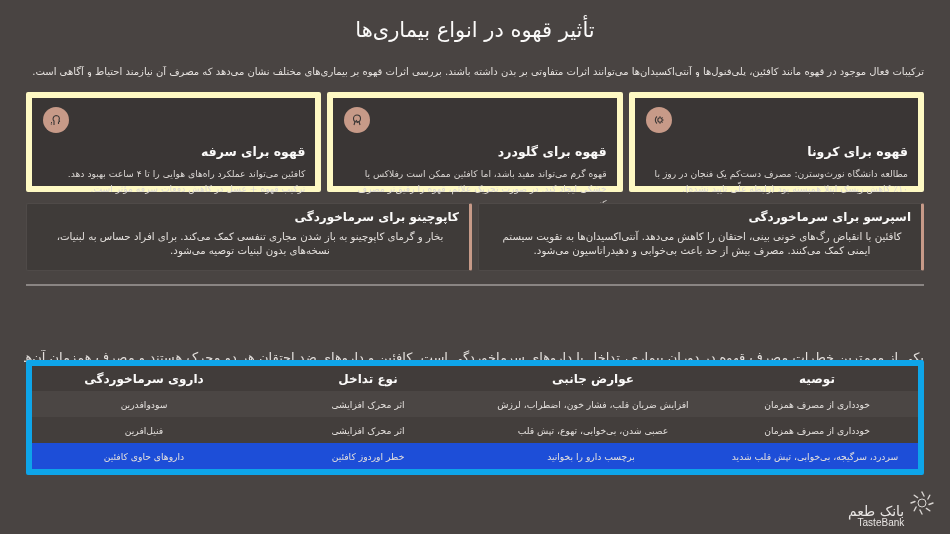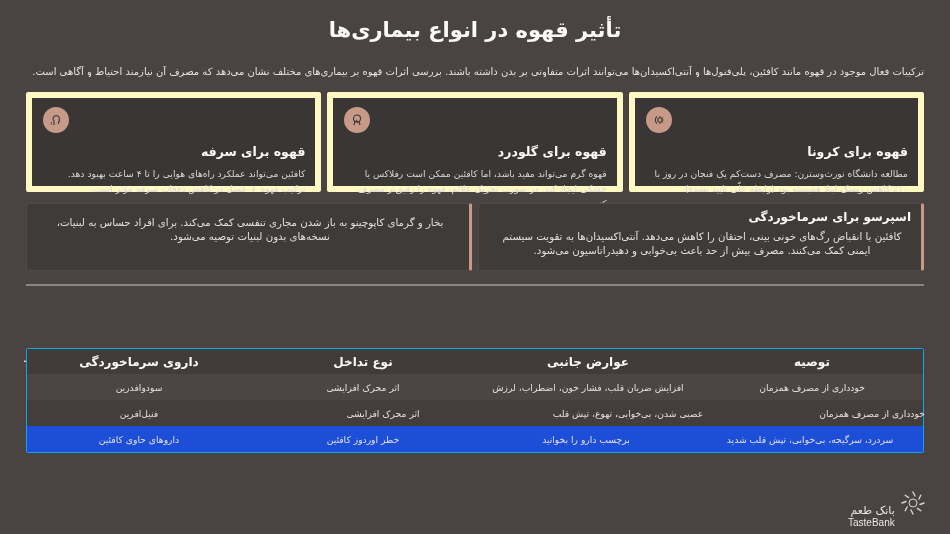--- a/index.html
+++ b/index.html
@@ -5,21 +5,21 @@
     * { box-sizing: border-box; margin: 0; padding: 0; }
     html, body {
       width: 950px; height: 534px; overflow: hidden;
       background: #494442;
       font-family: "DejaVu Sans", sans-serif;
       color: #f2f0ee;
     }
     .page { position: relative; width: 950px; height: 534px; direction: rtl; }
     .title {
       position: absolute; top: 18px; left: 0; width: 950px;
-      text-align: center; font-size: 21px; font-weight: bold; color: #fbfaf9;
+      text-align: center; font-size: 21px; font-weight: normal; color: #fbfaf9;
     }
     .intro {
       position: absolute; top: 66px; right: 26px; width: 900px;
       font-size: 10px; color: #e4e0dd; white-space: nowrap; overflow: hidden;
     }
     .cards3 { position: absolute; top: 92px; left: 26px; width: 898px; height: 100px; display: flex; gap: 6px; }
     .card {
       flex: 1; background: #3a3635; border: 6px solid #fef9c3; border-radius: 2px;
       padding: 8px 10px 0 10px; position: relative;
     }
@@ -40,37 +40,37 @@
     .divider { position: absolute; top: 284px; left: 26px; width: 898px; height: 2px; background: #8a8583; }
     .section-title {
       position: absolute; top: 292px; left: 0; width: 950px; text-align: center;
       font-size: 17px; font-weight: bold; color: #fbfaf9;
     }
     .section-intro {
       position: absolute; top: 350px; right: 26px; width: 900px;
       font-size: 13px; color: #e4e0dd; white-space: nowrap; overflow: hidden;
     }
     .table {
-      position: absolute; top: 348px; left: 26px; width: 898px;
-      border: 1px solid #0ea5e9; border-radius: 2px; direction: ltr;
+      position: absolute; top: 360px; left: 26px; width: 898px;
+      border: 6px solid #0ea5e9; border-radius: 2px; direction: ltr;
     }
     .trow { display: flex; height: 26px; align-items: center; }
     .trow.head { height: 25px; background: #413c3a; }
     .trow.r1 { background: #4b4644; }
-    .trow.r2 { background: #433e3c; gap: 20px; }
+    .trow.r2 { background: #433e3c; }
     .trow.r3 { background: #1d4ed8; }
     .cell { flex: 1; text-align: center; direction: rtl; font-size: 9.2px; color: #e4e0dd; }
     .trow.head .cell { font-size: 12px; font-weight: bold; color: #fbfaf9; }
     .c0 { flex: 0 0 224px; } .c1 { flex: 0 0 224px; } .c2 { flex: 0 0 226px; } .c3 { flex: 0 0 222px; }
     .logo {
       position: absolute; left: 848px; top: 488px; width: 90px; height: 34px; direction: ltr;
       display: flex; align-items: center;
     }
     .logo-text { display: flex; flex-direction: column; align-items: flex-end; margin-right: 4px; }
-    .logo-fa { font-size: 11px; color: #e8e5e3; direction: rtl; line-height: 12px; margin-top: 23px; }
+    .logo-fa { font-size: 14px; color: #e8e5e3; direction: rtl; line-height: 12px; margin-top: 23px; }
     .logo-en { font-size: 10px; color: #e8e5e3; line-height: 12px; font-family: "Liberation Sans", sans-serif; }
   </style>
 </head>
 <body>
 
 <div class="page">
   <h1 class="title">تأثیر قهوه در انواع بیماری‌ها</h1>
   <p class="intro">ترکیبات فعال موجود در قهوه مانند کافئین، پلی‌فنول‌ها و آنتی‌اکسیدان‌ها می‌توانند اثرات متفاوتی بر بدن داشته باشند. بررسی اثرات قهوه بر بیماری‌های مختلف نشان می‌دهد که مصرف آن نیازمند احتیاط و آگاهی است.</p>
 
   <div class="cards3" style="direction:rtl;">
@@ -106,20 +106,21 @@
       <div class="card-text">کافئین می‌تواند عملکرد راه‌های هوایی را تا ۴ ساعت بهبود دهد. ترکیب قهوه + عسل در کاهش دفعات سرفه مؤثر است.</div>
     </div>
   </div>
 
   <div class="cards2" style="direction:rtl;">
     <div class="card2">
       <div class="card2-title">اسپرسو برای سرماخوردگی</div>
       <div class="card2-text">کافئین با انقباض رگ‌های خونی بینی، احتقان را کاهش می‌دهد. آنتی‌اکسیدان‌ها به تقویت سیستم ایمنی کمک می‌کنند. مصرف بیش از حد باعث بی‌خوابی و دهیدراتاسیون می‌شود.</div>
     </div>
     <div class="card2">
+      <div class="card2-title">کاپوچینو برای سرماخوردگی</div>
       <div class="card2-text">بخار و گرمای کاپوچینو به باز شدن مجاری تنفسی کمک می‌کند. برای افراد حساس به لبنیات، نسخه‌های بدون لبنیات توصیه می‌شود.</div>
     </div>
   </div>
 
   <div class="divider"></div>
 
   <p class="section-intro">یکی از مهم‌ترین خطرات مصرف قهوه در دوران بیماری، تداخل با داروهای سرماخوردگی است. کافئین و داروهای ضد احتقان هر دو محرک هستند و مصرف همزمان آن‌ها خطرناک است.</p>
 
   <div class="table">
     <div class="trow head">

